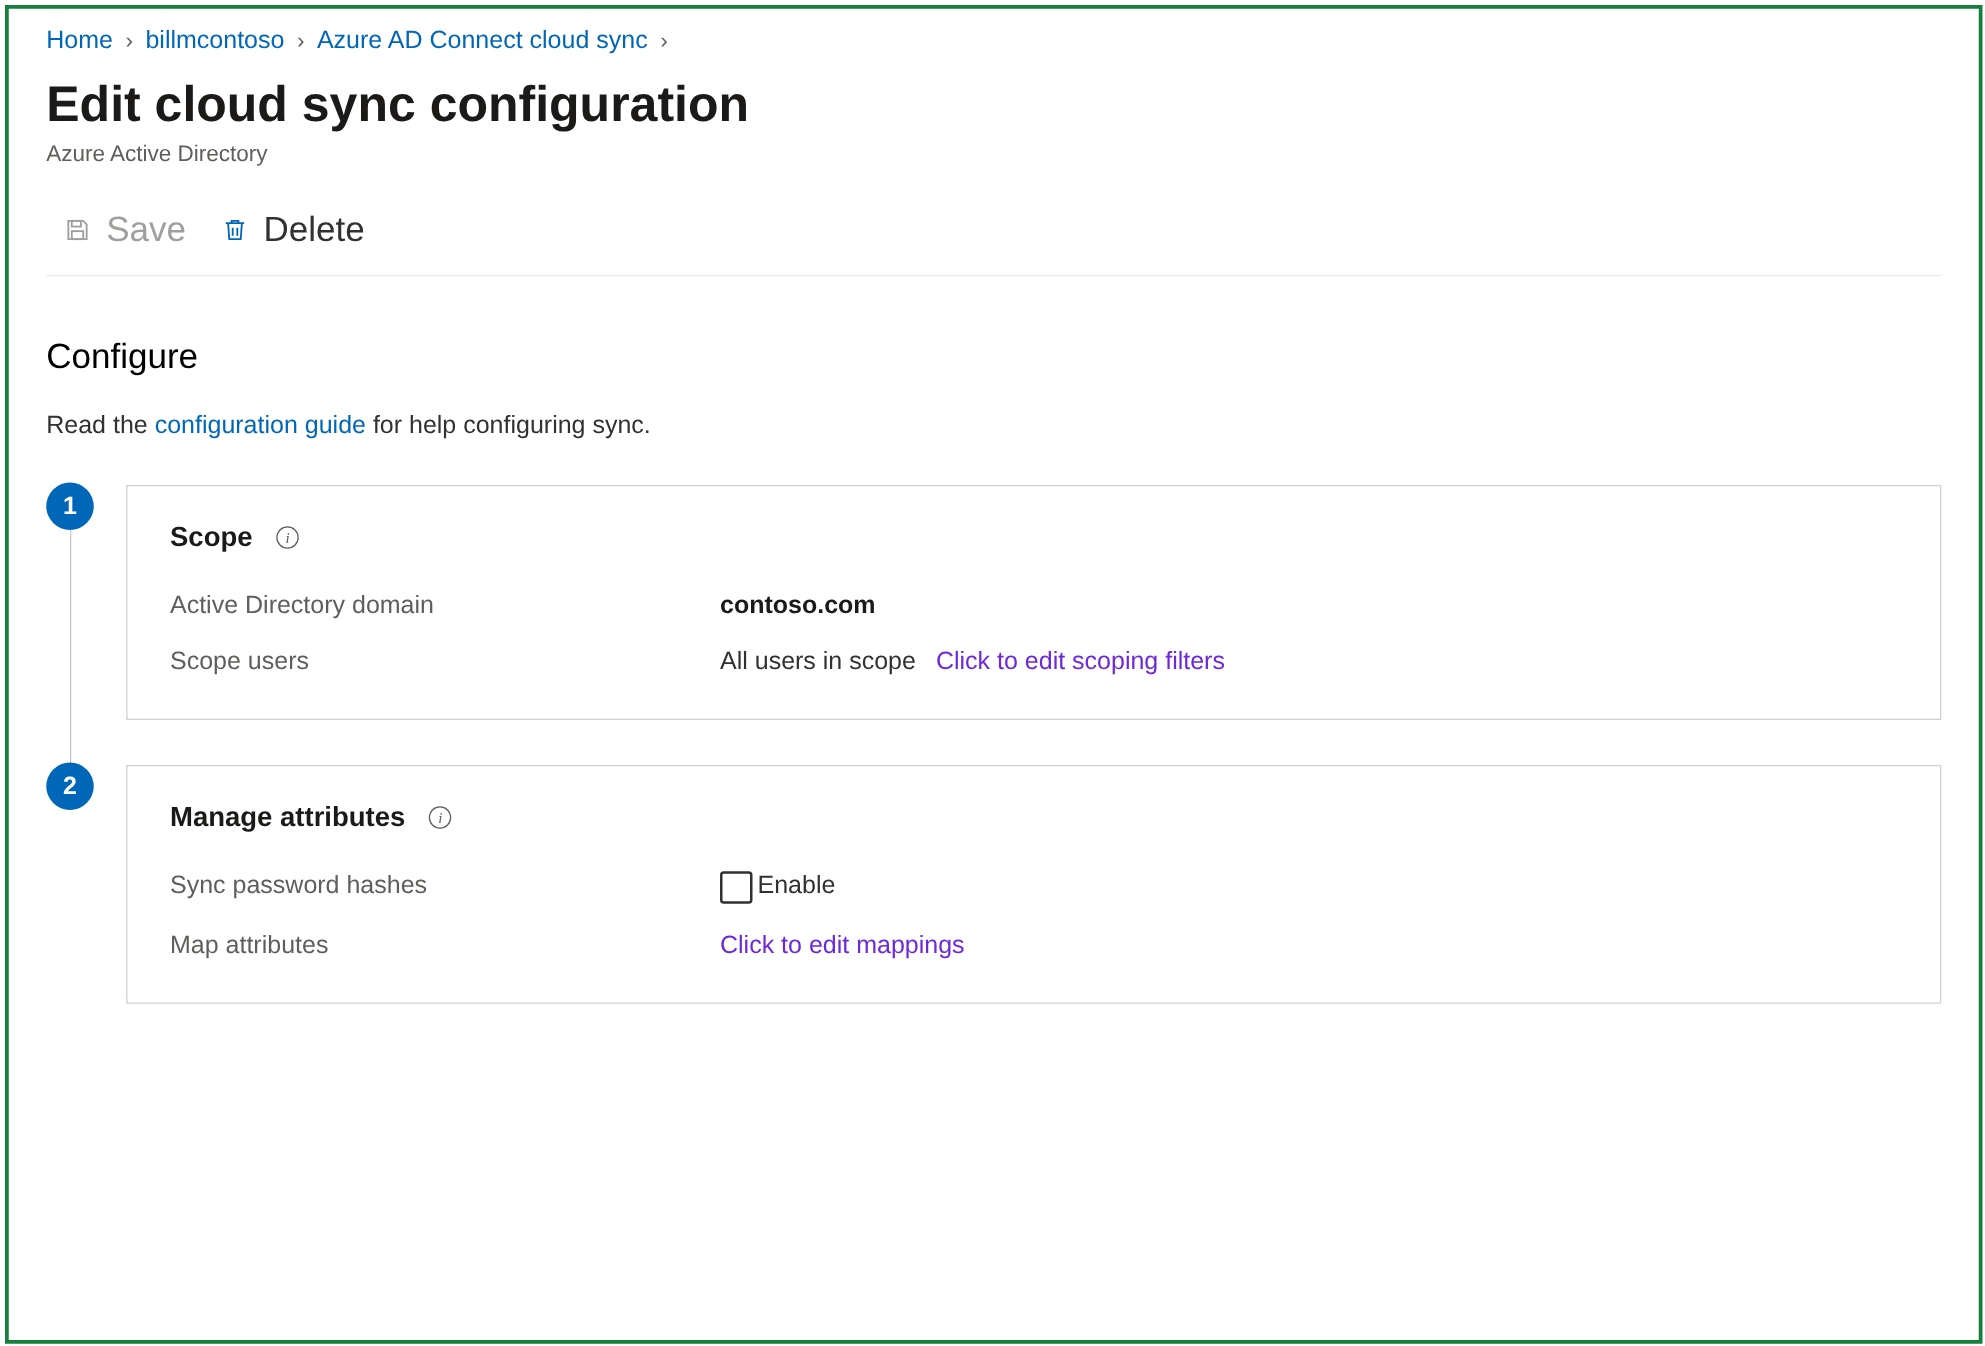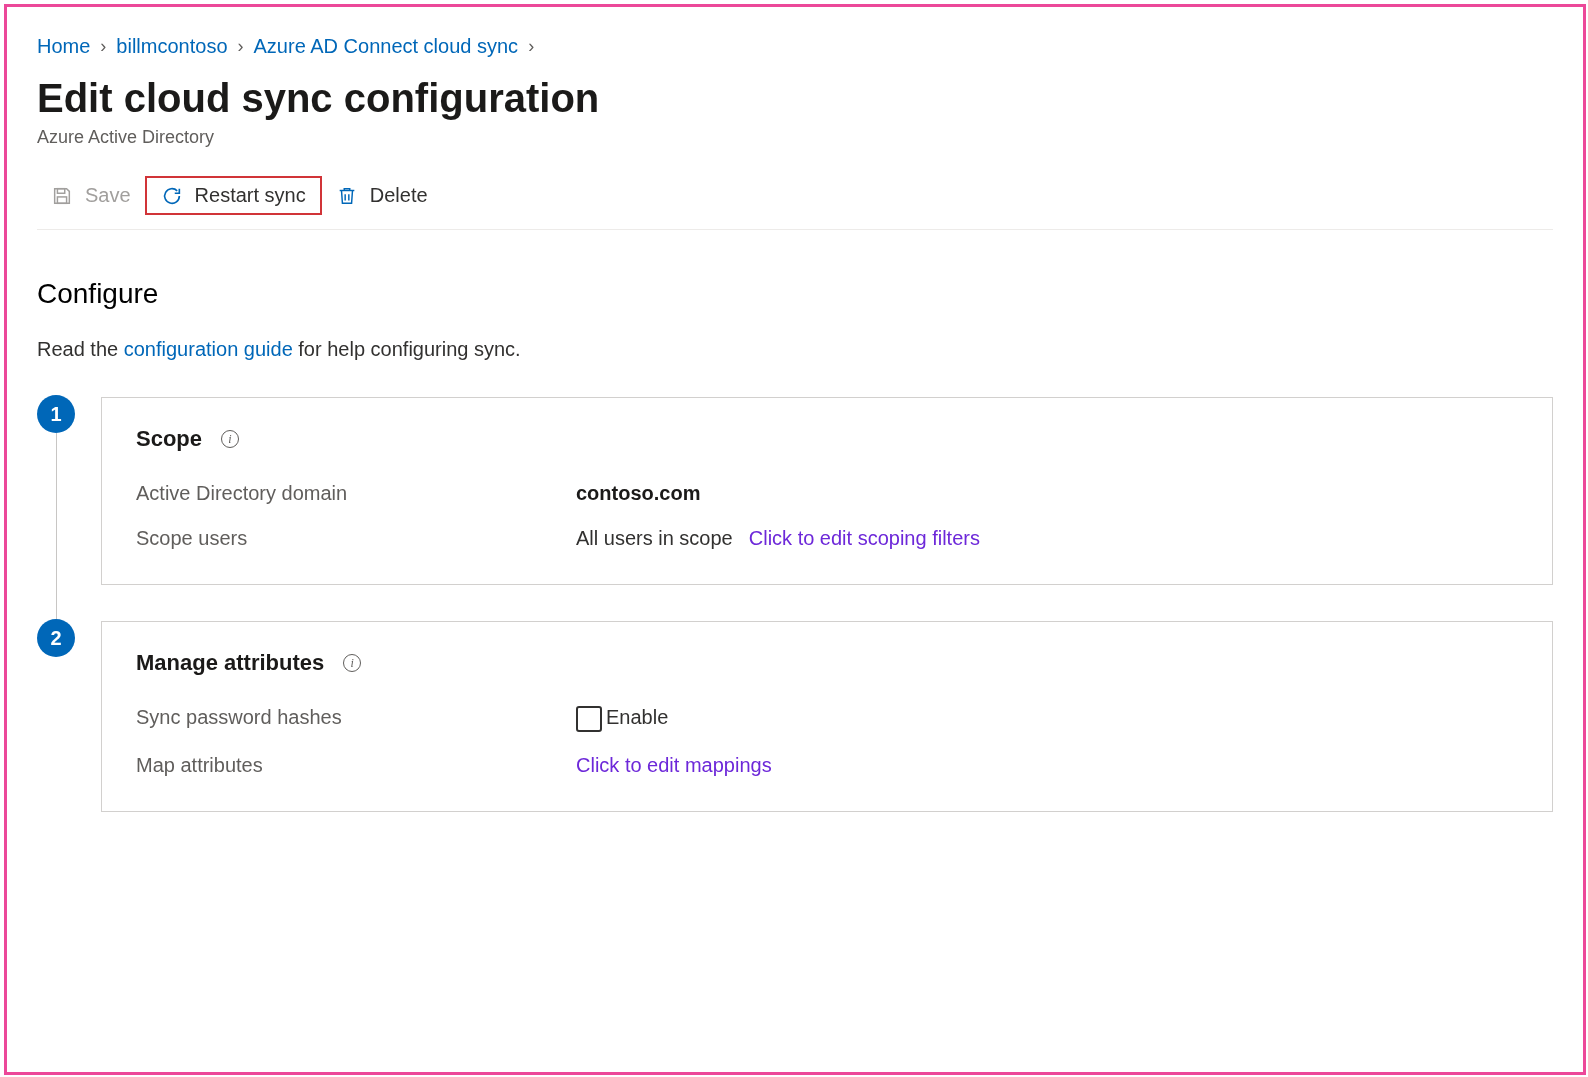--- a/index.html
+++ b/index.html
@@ -3,24 +3,24 @@
   <meta charset="utf-8">
   <style>
     * { box-sizing: border-box; margin: 0; padding: 0; }
     body {
       font-family: 'Segoe UI', -apple-system, BlinkMacSystemFont, sans-serif;
       background: #fff;
       color: #323130;
       padding: 4px;
     }
     .outer-frame {
-      border: 3px solid #ec4899;
+      border: 3px solid #15803d;
       width: 1582px;
       height: 1071px;
-      padding: 28px 30px;
+      padding: 14px 30px;
       overflow: hidden;
     }
     .breadcrumb {
       font-size: 20px;
       color: #605e5c;
       margin-bottom: 18px;
       display: flex;
       align-items: center;
       flex-wrap: wrap;
     }
@@ -42,21 +42,21 @@
       align-items: center;
       gap: 0;
       border-bottom: 1px solid #edebe9;
       padding-bottom: 14px;
       margin-bottom: 48px;
     }
     .toolbar-button {
       display: flex;
       align-items: center;
       gap: 12px;
-      font-size: 20px;
+      font-size: 28px;
       color: #323130;
       background: transparent;
       border: none;
       cursor: pointer;
       padding: 6px 14px;
     }
     .toolbar-button.highlight {
       border: 2px solid #d13438;
     }
     .toolbar-button.disabled { color: #a19f9d; cursor: default; }
@@ -173,29 +173,20 @@
       <span class="icon">
         <svg width="22" height="22" viewBox="0 0 24 24" fill="none" stroke="#a19f9d" stroke-width="1.6">
           <path d="M4 4h13l3 3v13H4V4z"></path>
           <rect x="7" y="4" width="8" height="5"></rect>
           <rect x="7" y="13" width="10" height="7"></rect>
         </svg>
       </span>
       <span>Save</span>
     </button>
 
-    <button class="toolbar-button highlight">
-      <span class="icon">
-        <svg width="22" height="22" viewBox="0 0 24 24" fill="none" stroke="#0067b8" stroke-width="1.8">
-          <path d="M20 12a8 8 0 1 1-2.34-5.66"></path>
-          <path d="M20 4v5h-5"></path>
-        </svg>
-      </span>
-      <span>Restart sync</span>
-    </button>
 
     <button class="toolbar-button">
       <span class="icon">
         <svg width="22" height="22" viewBox="0 0 24 24" fill="none" stroke="#0067b8" stroke-width="1.6">
           <path d="M4 6h16"></path>
           <path d="M9 6V4h6v2"></path>
           <path d="M6 6l1 14h10l1-14"></path>
           <path d="M10 10v7M14 10v7"></path>
         </svg>
       </span>

